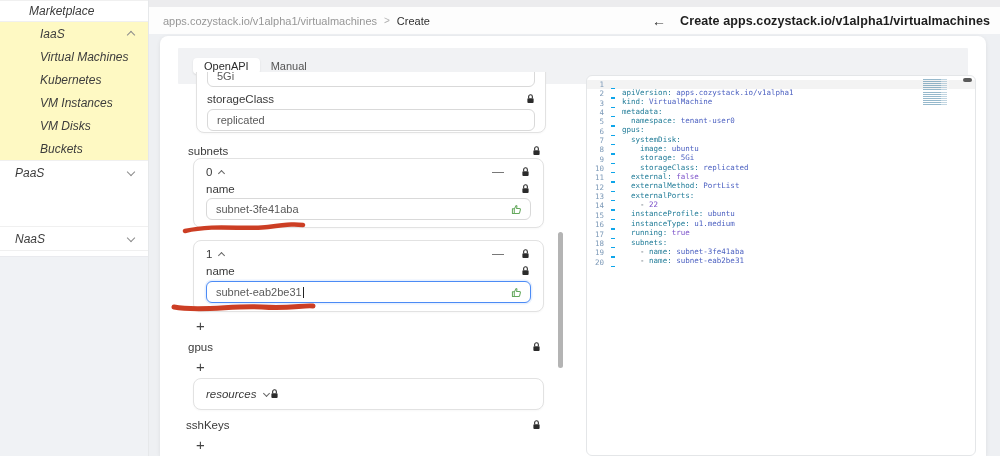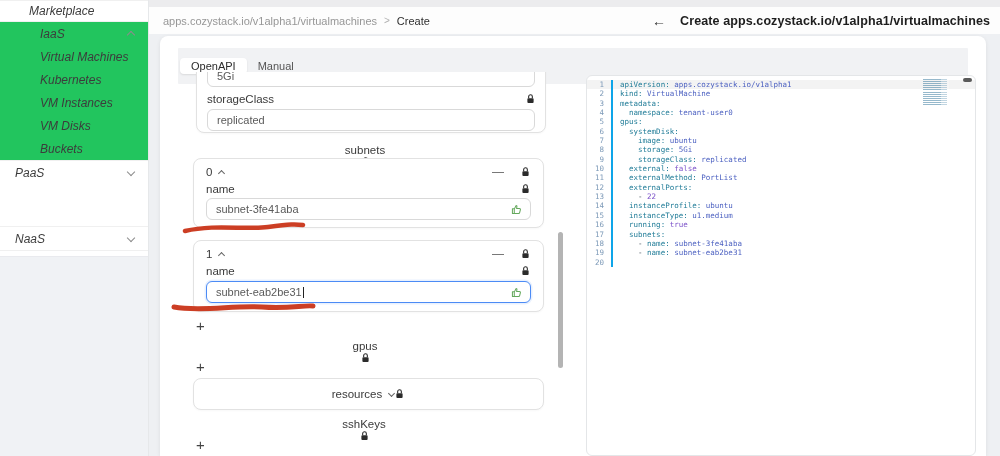--- a/index.html
+++ b/index.html
@@ -9,21 +9,21 @@
 
   
   .sidebar { position:absolute; left:0; top:0; width:149px; height:456px; background:#fff;
              border-right:1px solid #e6e8ea; }
   .side-item { display:flex; align-items:center; justify-content:space-between;
                font-size:12px; color:#3c3c3c; cursor:pointer; }
   .side-item .lbl { white-space:nowrap;font-style:italic; }
   .row-child { padding-left:29px; }
   .row-group { padding-left:15px; padding-right:14px; }
   .divider-top { border-top:1px solid #f0f0f0; }
-  .grp-bg { background:#22c55e;padding-left:40px; }
+  .grp-bg { background:#fef9c3;padding-left:40px; }
   .chev { width:6px; height:6px; border-right:1.4px solid #8c8c8c; border-bottom:1.4px solid #8c8c8c;
           display:inline-block; }
   .chev.up { transform:rotate(-135deg); margin-top:3px; }
   .chev.down { transform:rotate(45deg); margin-top:-2px; }
   .sidebar-footer { position:absolute; left:0; right:0; top:256px; bottom:0; background:#f0f2f5;
                     border-top:1px solid #e9eaee; }
 
   
   .content { position:absolute; left:149px; top:0; width:851px; height:456px; background:#eef0f3; }
   .topstrip { position:absolute; left:0; top:0; right:0; height:7px; background:#ececee; }
@@ -34,35 +34,35 @@
   .bc-sep { color:#b0b0b0; font-size:10px; }
   .bc-cur { color:#2f2f2f; }
   .pageheader-right { display:flex; align-items:center; gap:14px; }
   .back { font-size:14px; color:#333; cursor:pointer; line-height:1; }
   .ptitle { font-size:12.5px; font-weight:700; color:#1d1d1d; letter-spacing:.1px; }
 
   
   .card { position:absolute; left:11px; top:36px; width:826px; height:420px; background:#fff;
           border-radius:8px 8px 0 0; box-shadow:0 1px 4px rgba(0,0,0,.08); }
   .tabs { position:absolute; left:18px; right:18px; top:12px; height:36px; background:#f1f2f4;
-          border-radius:1px; display:flex; align-items:center; padding:2px; }
+          border-radius:1px; display:flex; align-items:center; padding:15px; }
   .tab { font-size:11px; color:#555; padding:1px 11px; border-radius:4px; cursor:pointer; line-height:14px; }
   .tab.active { background:#fff; color:#2b2b2b; box-shadow:0 1px 2px rgba(0,0,0,.1); }
 
   
   .form-col { position:absolute; left:18px; top:36px; width:372px; height:384px; overflow:hidden; }
   .panel { position:absolute; left:15px; width:351px; background:#fff; border:1px solid #e2e2e2;
            border-radius:8px; box-shadow:0 1px 2px rgba(0,0,0,.03); }
   .panel-top { left:18px; width:350px; top:-46px; height:107px; padding:0 10px; }
   .inp { position:relative; border:1px solid #d9d9d9; border-radius:6px; background:#fff;
          font-size:11px; color:#5a5a5a; display:flex; align-items:center; padding:0 9px; height:22px; }
   .inp.focused { border:1px solid #4c8bf5; box-shadow:0 0 0 1.5px rgba(76,139,245,.12); }
   .caret { display:inline-block; width:1px; height:11px; background:#222; margin-left:1px; }
   .frow { display:flex; align-items:center; justify-content:space-between; font-size:11.5px; color:#3a3a3a; }
-  .labelrow { position:absolute; left:10px; right:8px; height:14px;flex-direction:column; }
+  .labelrow { position:absolute; left:10px; right:8px; height:14px; }
   .itm-head { display:flex; align-items:center; font-size:11.5px; color:#3a3a3a; }
   .itm-head .spacer { flex:1; }
   .minus { color:#666; font-size:12px; cursor:pointer; margin-right:16px; line-height:1; }
   .lock { flex:0 0 auto; display:inline-block; }
   .chev-sm { width:5px; height:5px; border-right:1.2px solid #666; border-bottom:1.2px solid #666;
              display:inline-block; margin-left:7px; }
   .chev-sm.up { transform:rotate(-135deg); margin-top:3px; }
   .chev-sm.down { transform:rotate(45deg); margin-top:-2px; }
   .thumbup { position:absolute; right:7px; top:4px; }
   .addbtn { position:absolute; font-size:15px; color:#444; cursor:pointer; line-height:1; }
@@ -71,21 +71,21 @@
   .vscroll { position:absolute; left:398px; top:36px; width:5px; bottom:0; }
   .vthumb { position:absolute; left:0; top:160px; width:5px; height:136px; background:#b4b4b4; border-radius:3px; }
 
   
   .editor { position:absolute; left:426px; top:39px; width:390px; height:381px; background:#fff;
             border:1px solid #e4e6e8; border-radius:6px; overflow:hidden; padding-top:4px;
             font-family:"DejaVu Sans Mono", monospace; font-size:7.5px; }
   .line { display:flex; height:9.35px; line-height:9.35px; }
   .line.active { background:#f3f3f3; }
   .ln { width:24px; text-align:right; padding-right:7px; color:#7d9ab8; flex:0 0 auto; }
-  .code { white-space:pre; border-left:2px solid #0ea5e9; padding-left:7px; }
+  .code { white-space:pre; border-left:4px solid #0ea5e9; padding-left:7px;margin-top:8px; }
   .tk-k { color:#1f7b97; } .tk-v { color:#4a5fc0; } .tk-b { color:#7b51c9; } .tk-p { color:#44525e; }
   .minimap { position:absolute; right:28px; top:3px; width:24px; height:27px;
              background:repeating-linear-gradient(to bottom, rgba(40,110,150,.65) 0 1px, transparent 1px 2.1px);
              opacity:.75; }
   .minimap::after { content:""; position:absolute; right:-2px; top:0; width:8px; height:100%;
                     background:#fff; opacity:.4; }
   .ethumb { position:absolute; right:3px; top:2px; width:9px; height:4px; background:#5a5a5a; border-radius:2px; }
 
   .annotations { position:absolute; inset:0; width:1000px; height:456px; pointer-events:none; z-index:60; }
   svg.icon { display:block; }
@@ -258,21 +258,21 @@
           <span>gpus</span>
           <span class="lock">
             <svg class="icon" width="11" height="12" viewBox="0 0 12 13">
                 <path d="M4 5.6 V3.9 a2 2 0 0 1 4 0 V5.6" fill="none" stroke="#2b2b2b" stroke-width="1.2"></path>
                 <rect x="2.6" y="5.6" width="6.8" height="5.2" rx="1" fill="#2b2b2b"></rect>
               </svg>
           </span>
         </div>
         <div class="addbtn" style="left:18px; top:287px;">+</div>
 
-        <div class="panel" style="top:306px; height:32px; padding:0 12px; display:flex; align-items:center; justify-content:center;">
+        <div class="panel" style="top:306px; height:32px; padding:0 12px; display:flex; align-items:center; justify-content:flex-start;font-style:italic;">
           <span class="itm-head">
             <span>resources</span>
             <span class="chev-sm down"></span>
           </span>
           <span class="lock">
             <svg class="icon" width="11" height="12" viewBox="0 0 12 13">
                 <path d="M4 5.6 V3.9 a2 2 0 0 1 4 0 V5.6" fill="none" stroke="#2b2b2b" stroke-width="1.2"></path>
                 <rect x="2.6" y="5.6" width="6.8" height="5.2" rx="1" fill="#2b2b2b"></rect>
               </svg>
           </span>

